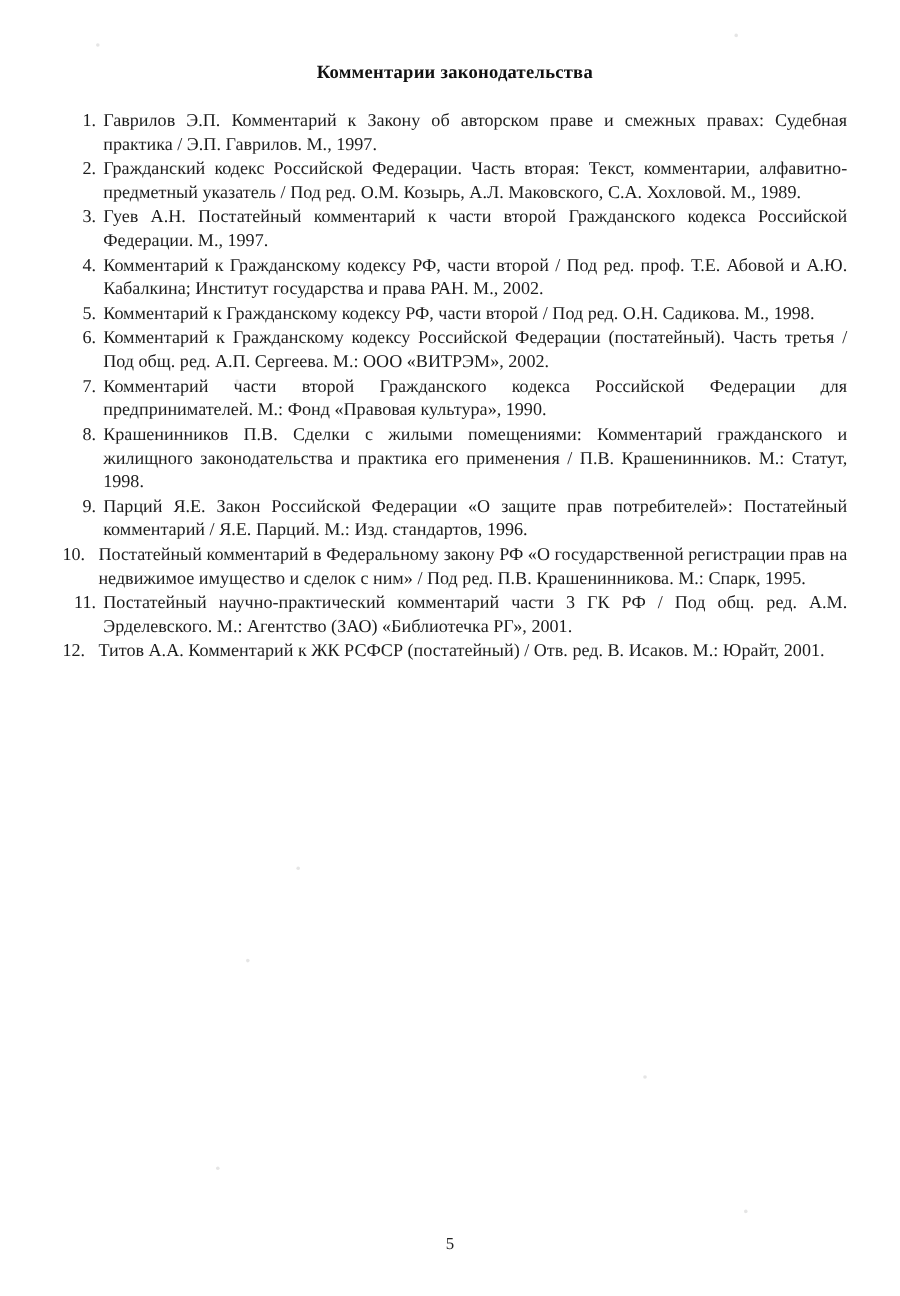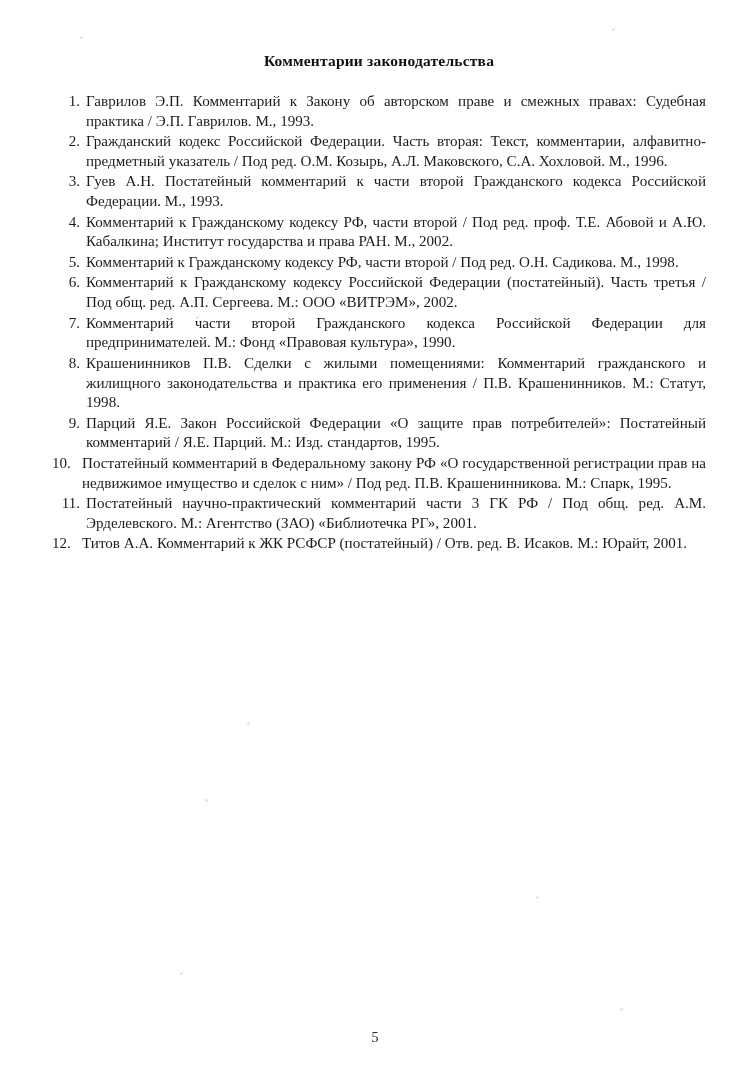--- a/index.html
+++ b/index.html
@@ -93,28 +93,28 @@
   <div class="speck" style="left:196px; top:316px; width:3px; height:3px;"></div>
   <div class="speck" style="left:247px; top:722px; width:3px; height:3px;"></div>
   <div class="speck" style="left:205px; top:799px; width:3px; height:3px;"></div>
   <div class="speck" style="left:536px; top:896px; width:3px; height:3px;"></div>
   <div class="speck" style="left:180px; top:972px; width:3px; height:3px;"></div>
   <div class="speck" style="left:620px; top:1008px; width:3px; height:3px;"></div>
 
   <h1 class="doc-title">Комментарии законодательства</h1>
 
   <ol class="ref-list">
-    <li>Гаврилов Э.П. Комментарий к Закону об авторском праве и смежных правах: Судебная практика / Э.П. Гаврилов. М., 1993.</li>
-    <li>Гражданский кодекс Российской Федерации. Часть вторая: Текст, комментарии, алфавитно-предметный указатель / Под ред. О.М. Козырь, А.Л. Маковского, С.А. Хохловой. М., 1996.</li>
-    <li>Гуев А.Н. Постатейный комментарий к части второй Гражданского кодекса Российской Федерации. М., 1993.</li>
+    <li>Гаврилов Э.П. Комментарий к Закону об авторском праве и смежных правах: Судебная практика / Э.П. Гаврилов. М., 1997.</li>
+    <li>Гражданский кодекс Российской Федерации. Часть вторая: Текст, комментарии, алфавитно-предметный указатель / Под ред. О.М. Козырь, А.Л. Маковского, С.А. Хохловой. М., 1989.</li>
+    <li>Гуев А.Н. Постатейный комментарий к части второй Гражданского кодекса Российской Федерации. М., 1997.</li>
     <li>Комментарий к Гражданскому кодексу  РФ, части второй / Под ред. проф. Т.Е. Абовой и А.Ю. Кабалкина; Институт государства и права РАН. М., 2002.</li>
     <li>Комментарий к Гражданскому кодексу  РФ, части второй / Под ред. О.Н. Садикова. М., 1998.</li>
     <li>Комментарий к Гражданскому кодексу Российской Федерации (постатейный). Часть третья /  Под общ. ред. А.П. Сергеева. М.: ООО «ВИТРЭМ», 2002.</li>
     <li>Комментарий части второй Гражданского кодекса Российской Федерации для предпринимателей. М.: Фонд «Правовая культура», 1990.</li>
     <li>Крашенинников П.В. Сделки с жилыми помещениями: Комментарий гражданского и жилищного законодательства и практика его применения / П.В. Крашенинников. М.: Статут, 1998.</li>
-    <li>Парций Я.Е. Закон Российской Федерации «О защите прав потребителей»: Постатейный комментарий / Я.Е. Парций. М.: Изд. стандартов, 1995.</li>
+    <li>Парций Я.Е. Закон Российской Федерации «О защите прав потребителей»: Постатейный комментарий / Я.Е. Парций. М.: Изд. стандартов, 1996.</li>
     <li class="tight">Постатейный комментарий в Федеральному закону РФ «О государственной регистрации прав на недвижимое имущество и сделок с ним» / Под ред. П.В. Крашенинникова. М.: Спарк, 1995.</li>
     <li>Постатейный научно-практический комментарий части 3 ГК РФ / Под общ. ред. А.М. Эрделевского. М.: Агентство (ЗАО) «Библиотечка РГ», 2001.</li>
     <li class="tight">Титов А.А. Комментарий к ЖК РСФСР (постатейный) / Отв. ред. В. Исаков. М.: Юрайт, 2001.</li>
   </ol>
 
   <div class="page-number">5</div>
 </div>
 
 </body></html>

